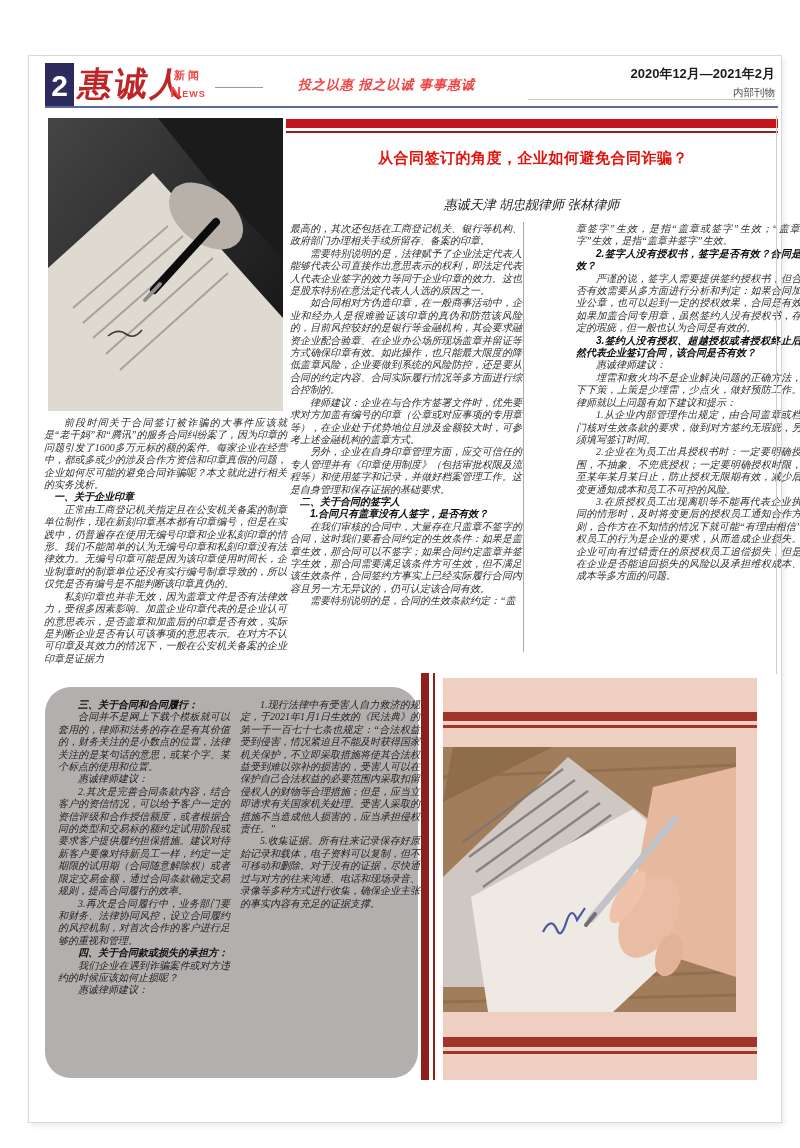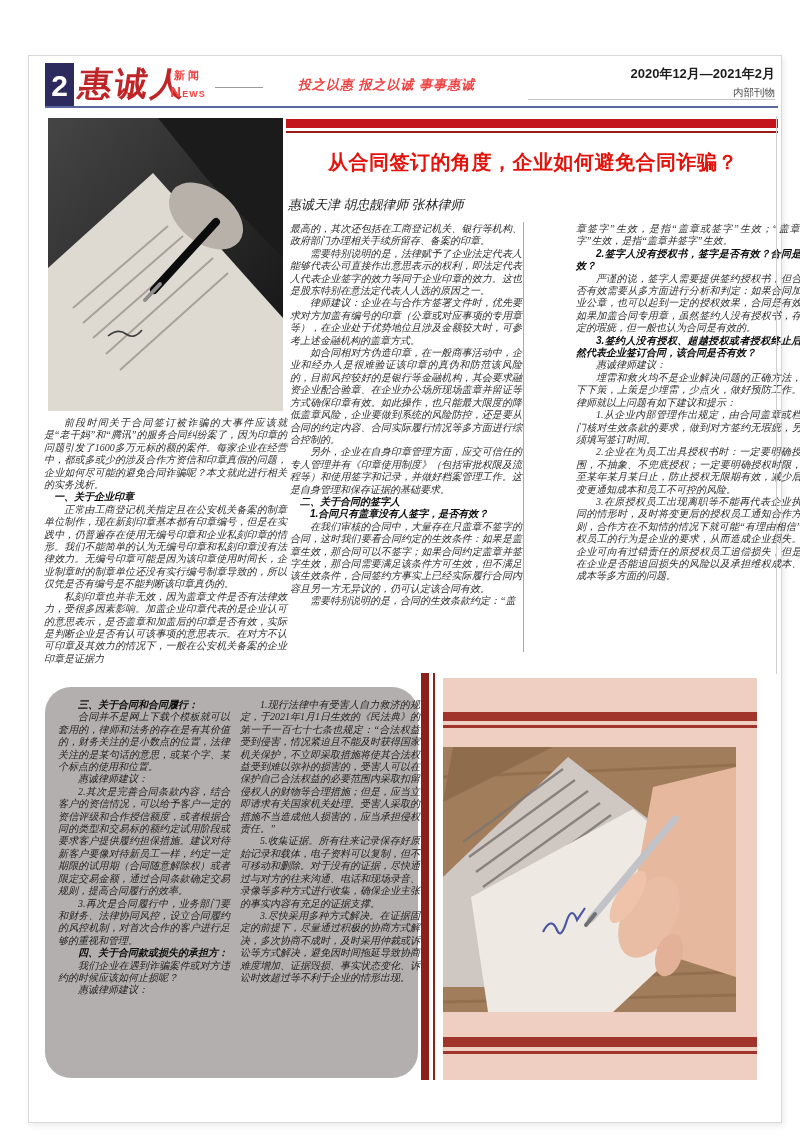--- a/index.html
+++ b/index.html
@@ -24,22 +24,22 @@
   #date-block{left:560px;top:64px;width:215px;text-align:right;}
   #date-range{font-size:13px;font-weight:bold;color:#1c1c1c;font-family:"Liberation Sans",sans-serif;}
   #date-line{left:528px;top:99px;width:247px;height:1px;background:#c4c4c4;}
   #pub-type{left:560px;top:86px;width:215px;text-align:right;font-size:10.5px;color:#4a4a4a;
             font-family:"Liberation Sans",sans-serif;}
   #header-rule{left:45px;top:106px;width:733px;height:2px;background:#5a68a0;}
   
   #redbar-thick{left:286px;top:119px;width:492px;height:9px;background:#c3161c;}
   #redbar-thin{left:286px;top:131px;width:492px;height:2px;background:#9c1a1a;}
   #title{left:288px;top:149px;width:490px;text-align:center;color:#e3120b;font-weight:bold;
-         font-size:20px;font-family:"Liberation Sans",sans-serif;letter-spacing:0.5px;}
-  #byline{left:288px;top:196px;width:487px;text-align:left;font-size:13px;font-style:italic;
+         font-size:15px;font-family:"Liberation Sans",sans-serif;letter-spacing:0.5px;}
+  #byline{left:288px;top:196px;width:487px;text-align:center;font-size:13px;font-style:italic;
           color:#1e1e1e;}
   
   .col{position:absolute;font-size:10px;line-height:12.4px;color:#2e2e2e;text-align:justify;
        word-break:break-all;font-style:italic;}
   #col1{left:44px;top:417px;width:243px;}
   #col2{left:290px;top:223px;width:232px;}
   #col3{left:528px;top:223px;width:246px;margin-left:48px;}
   .para-p{text-indent:2em;}
   .para-c{text-indent:0;}
   .para-h{font-weight:bold;color:#0d0d0d;font-family:"Liberation Sans",sans-serif;text-indent:1em;}
@@ -113,22 +113,22 @@
 
   <div class="col" id="col1">
       <div class="para-p">前段时间关于合同签订被诈骗的大事件应该就是“老干妈”和“腾讯”的服务合同纠纷案了，因为印章的问题引发了1600多万元标的额的案件。每家企业在经营中，都或多或少的涉及合作方资信和印章真假的问题，企业如何尽可能的避免合同诈骗呢？本文就此进行相关的实务浅析。</div>
       <div class="para-h">一、关于企业印章</div>
       <div class="para-p">正常由工商登记机关指定且在公安机关备案的制章单位制作，现在新刻印章基本都有印章编号，但是在实践中，仍普遍存在使用无编号印章和企业私刻印章的情形。我们不能简单的认为无编号印章和私刻印章没有法律效力。无编号印章可能是因为该印章使用时间长，企业制章时的制章单位还没有实行编号制章导致的，所以仅凭是否有编号是不能判断该印章真伪的。</div>
       <div class="para-p">私刻印章也并非无效，因为盖章文件是否有法律效力，受很多因素影响。加盖企业印章代表的是企业认可的意思表示，是否盖章和加盖后的印章是否有效，实际是判断企业是否有认可该事项的意思表示。在对方不认可印章及其效力的情况下，一般在公安机关备案的企业印章是证据力</div>
     </div>
   <div class="col" id="col2">
       <div class="para-c">最高的，其次还包括在工商登记机关、银行等机构、政府部门办理相关手续所留存、备案的印章。</div>
       <div class="para-p">需要特别说明的是，法律赋予了企业法定代表人能够代表公司直接作出意思表示的权利，即法定代表人代表企业签字的效力等同于企业印章的效力。这也是股东特别在意法定代表人人选的原因之一。</div>
+      <div class="para-p">如合同相对方伪造印章，在一般商事活动中，企业和经办人是很难验证该印章的真伪和防范该风险的，目前风控较好的是银行等金融机构，其会要求融资企业配合验章、在企业办公场所现场盖章并留证等方式确保印章有效。如此操作，也只能最大限度的降低盖章风险，企业要做到系统的风险防控，还是要从合同的约定内容、合同实际履行情况等多方面进行综合控制的。</div>
       <div class="para-p">律师建议：企业在与合作方签署文件时，优先要求对方加盖有编号的印章（公章或对应事项的专用章等），在企业处于优势地位且涉及金额较大时，可参考上述金融机构的盖章方式。</div>
-      <div class="para-p">如合同相对方伪造印章，在一般商事活动中，企业和经办人是很难验证该印章的真伪和防范该风险的，目前风控较好的是银行等金融机构，其会要求融资企业配合验章、在企业办公场所现场盖章并留证等方式确保印章有效。如此操作，也只能最大限度的降低盖章风险，企业要做到系统的风险防控，还是要从合同的约定内容、合同实际履行情况等多方面进行综合控制的。</div>
       <div class="para-p">另外，企业在自身印章管理方面，应交可信任的专人管理并有《印章使用制度》（包括审批权限及流程等）和使用签字和记录，并做好档案管理工作。这是自身管理和保存证据的基础要求。</div>
       <div class="para-h">二、关于合同的签字人</div>
       <div class="para-b">1.合同只有盖章没有人签字，是否有效？</div>
       <div class="para-p">在我们审核的合同中，大量存在只盖章不签字的合同，这时我们要看合同约定的生效条件：如果是盖章生效，那合同可以不签字；如果合同约定盖章并签字生效，那合同需要满足该条件方可生效，但不满足该生效条件，合同签约方事实上已经实际履行合同内容且另一方无异议的，仍可认定该合同有效。</div>
       <div class="para-p">需要特别说明的是，合同的生效条款约定：“盖</div>
     </div>
   <div class="col" id="col3">
       <div class="para-c">章签字”生效，是指“盖章或签字”生效；“盖章、签字”生效，是指“盖章并签字”生效。</div>
       <div class="para-b">2.签字人没有授权书，签字是否有效？合同是否有效？</div>
       <div class="para-p">严谨的说，签字人需要提供签约授权书，但合同是否有效需要从多方面进行分析和判定：如果合同加盖企业公章，也可以起到一定的授权效果，合同是有效的；如果加盖合同专用章，虽然签约人没有授权书，存在一定的瑕疵，但一般也认为合同是有效的。</div>
@@ -150,21 +150,20 @@
         <div class="para-p">惠诚律师建议：</div>
         <div class="para-p">2.其次是完善合同条款内容，结合客户的资信情况，可以给予客户一定的资信评级和合作授信额度，或者根据合同的类型和交易标的额约定试用阶段或要求客户提供履约担保措施。建议对待新客户要像对待新员工一样，约定一定期限的试用期（合同随意解除权）或者限定交易金额，通过合同条款确定交易规则，提高合同履行的效率。</div>
         <div class="para-p">3.再次是合同履行中，业务部门要和财务、法律协同风控，设立合同履约的风控机制，对首次合作的客户进行足够的重视和管理。</div>
         <div class="para-h">四、关于合同款或损失的承担方：</div>
         <div class="para-p">我们企业在遇到诈骗案件或对方违约的时候应该如何止损呢？</div>
         <div class="para-p">惠诚律师建议：</div>
       </div>
     <div class="col" id="boxcol2">
         <div class="para-p">1.现行法律中有受害人自力救济的规定，于2021年1月1日生效的《民法典》的第一千一百七十七条也规定：“合法权益受到侵害，情况紧迫且不能及时获得国家机关保护，不立即采取措施将使其合法权益受到难以弥补的损害的，受害人可以在保护自己合法权益的必要范围内采取扣留侵权人的财物等合理措施；但是，应当立即请求有关国家机关处理。受害人采取的措施不当造成他人损害的，应当承担侵权责任。”</div>
         <div class="para-p">5.收集证据。所有往来记录保存好原始记录和载体，电子资料可以复制，但不可移动和删除。对于没有的证据，尽快通过与对方的往来沟通、电话和现场录音、录像等多种方式进行收集，确保企业主张的事实内容有充足的证据支撑。</div>
-        <div class="para-p">3.尽快采用多种方式解决。在证据固定的前提下，尽量通过积极的协商方式解决，多次协商不成时，及时采用仲裁或诉讼等方式解决，避免因时间拖延导致协商难度增加、证据毁损、事实状态变化、诉讼时效超过等不利于企业的情形出现。</div>
       </div>
   </div>
   <div class="abs" id="redv-thick"></div>
   <div class="abs" id="redv-thin"></div>
   <div class="abs" id="pink-panel"></div>
   <div class="stripe" id="stripe-t1"></div>
   <div class="stripe" id="stripe-t2"></div>
 
   <svg class="abs" id="photo2" viewBox="0 0 293 265">
     <rect x="0" y="0" width="293" height="265" fill="#a27d5b"></rect>

